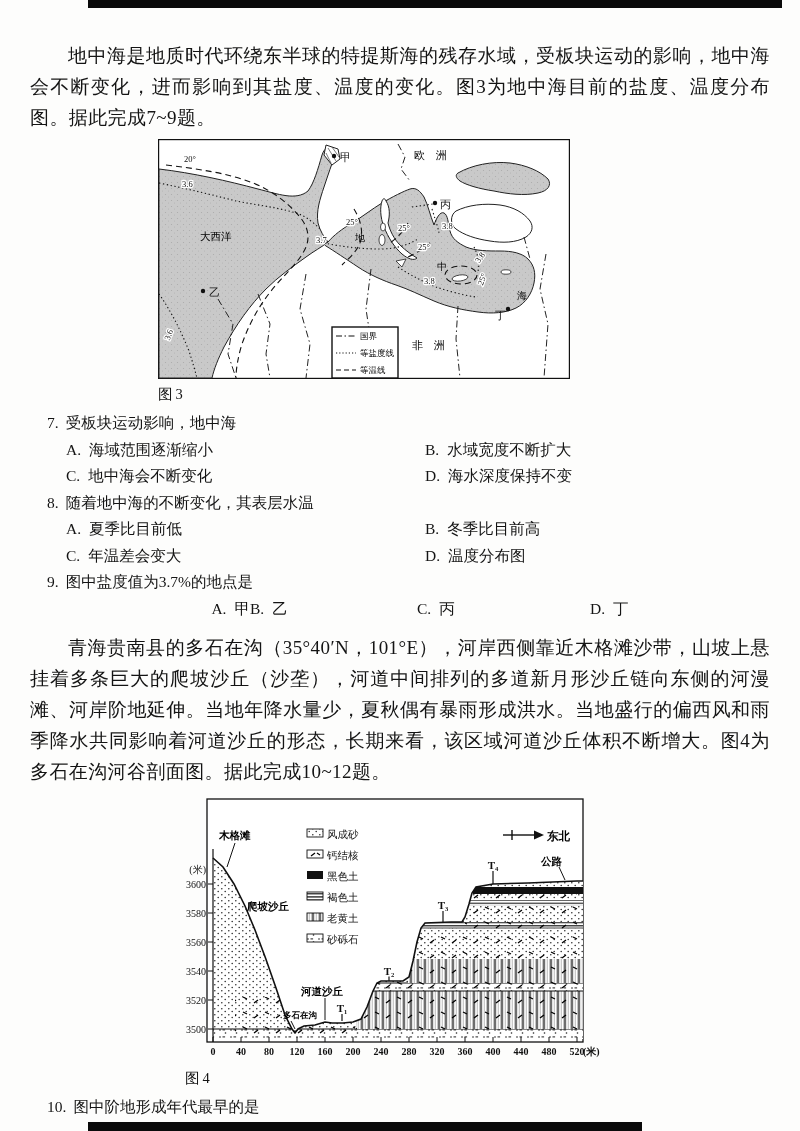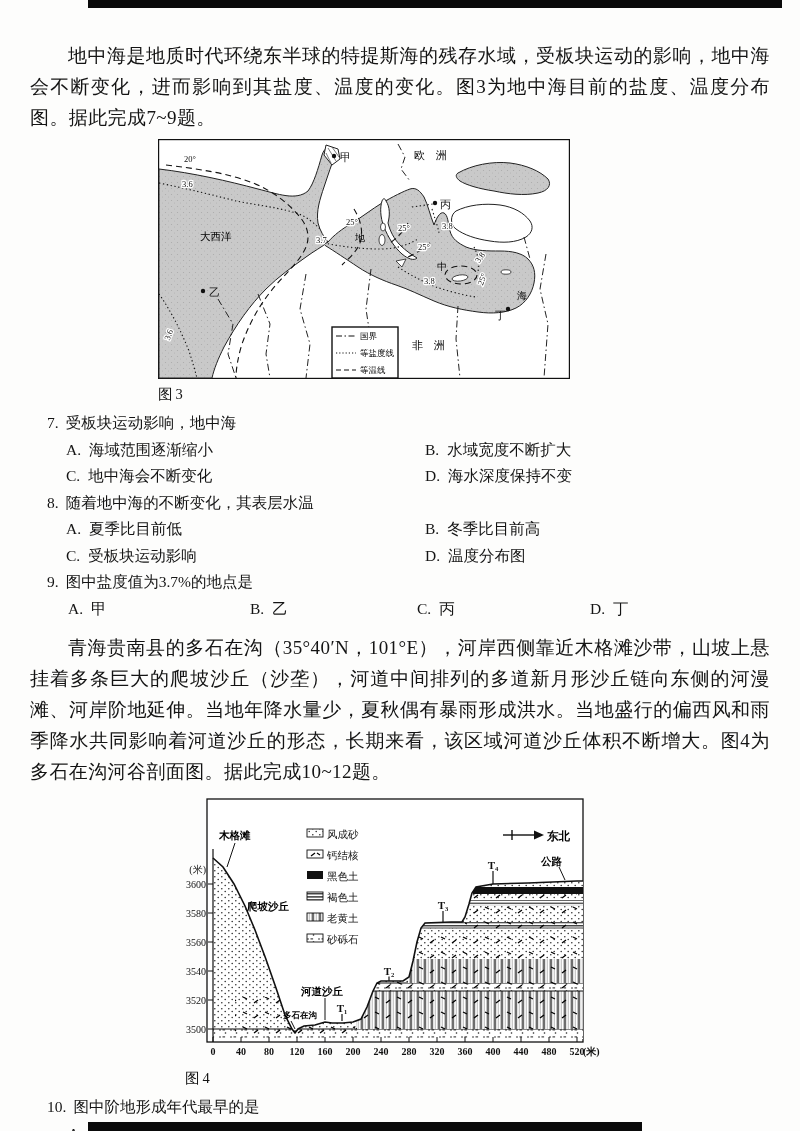--- a/index.html
+++ b/index.html
@@ -21,21 +21,21 @@
   .fig .caption{
     text-align:left;font-size:14.5px;letter-spacing:3px;margin-top:2px;
   }
   .qblock{margin-top:6px;}
   .q{font-size:15.5px;line-height:26.5px;padding-left:17px;}
   .q .num{margin-right:7px;}
   .opts2{display:flex;padding-left:36px;font-size:15.5px;line-height:26.5px;gap:10px;}
   .opts2 .opt.c1{width:349px;}
   .opts2 .opt.c2{flex:1;}
   .opts4{display:flex;padding-left:38px;font-size:15.5px;line-height:26.5px;}
-  .opts4 .opt.c1{width:182px;}
+  .opts4 .opt.c1{width:182px;text-align:right;}
   .opts4 .opt.c2{width:167px;}
   .opts4 .opt.c3{width:173px;}
   .opts4 .opt.c4{flex:1;}
   .opt .olabel{margin-right:8px;}
   svg text{font-family:"Liberation Serif","DejaVu Serif",serif;}
   .p2{margin-top:10px;}
 </style>
 </head>
 <body>
 
@@ -163,21 +163,21 @@
     </div>
   </div>
 
   <div>
     <div class="q"><span class="num">8.</span><span>随着地中海的不断变化，其表层水温</span></div>
     <div class="opts2">
       <div class="opt c1"><span class="olabel">A.</span><span>夏季比目前低</span></div>
       <div class="opt c2"><span class="olabel">B.</span><span>冬季比目前高</span></div>
     </div>
     <div class="opts2">
-      <div class="opt c1"><span class="olabel">C.</span><span>受板块运动影响</span></div>
+      <div class="opt c1"><span class="olabel">C.</span><span>年温差会变大</span></div>
       <div class="opt c2"><span class="olabel">D.</span><span>温度分布图</span></div>
     </div>
   </div>
 
   <div>
     <div class="q"><span class="num">9.</span><span>图中盐度值为3.7%的地点是</span></div>
     <div class="opts4">
       <div class="opt c1"><span class="olabel">A.</span><span>甲</span></div>
       <div class="opt c2"><span class="olabel">B.</span><span>乙</span></div>
       <div class="opt c3"><span class="olabel">C.</span><span>丙</span></div>

